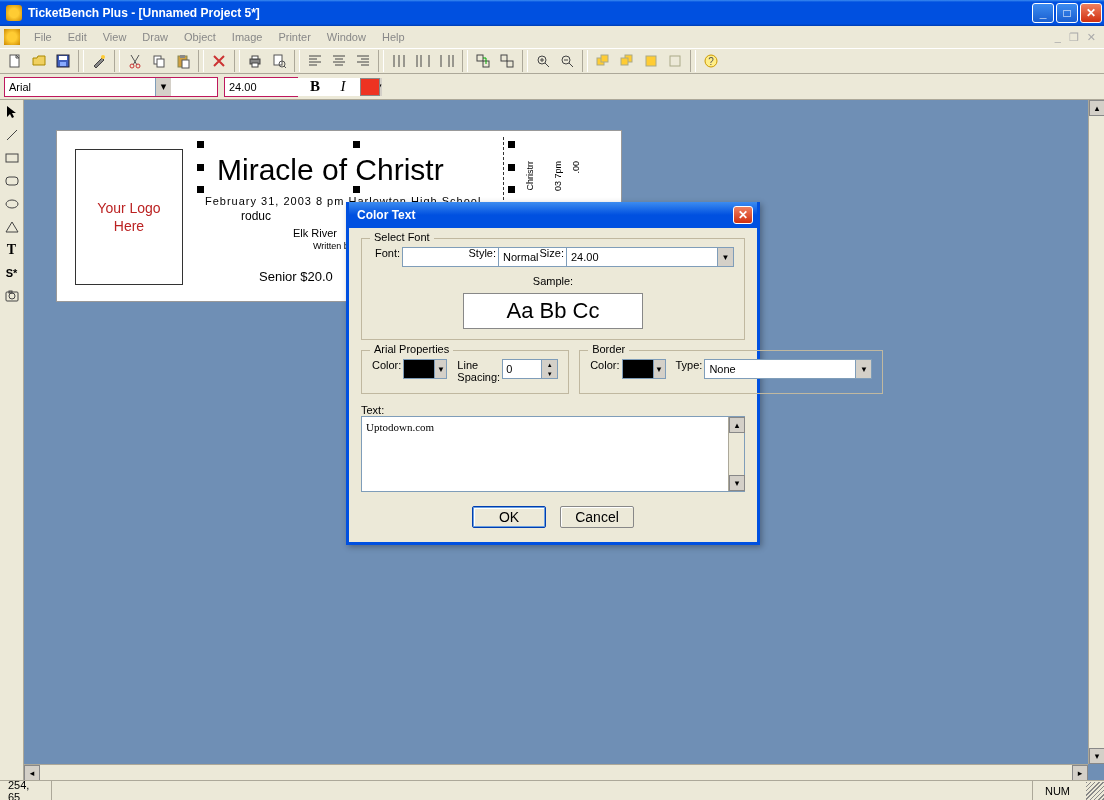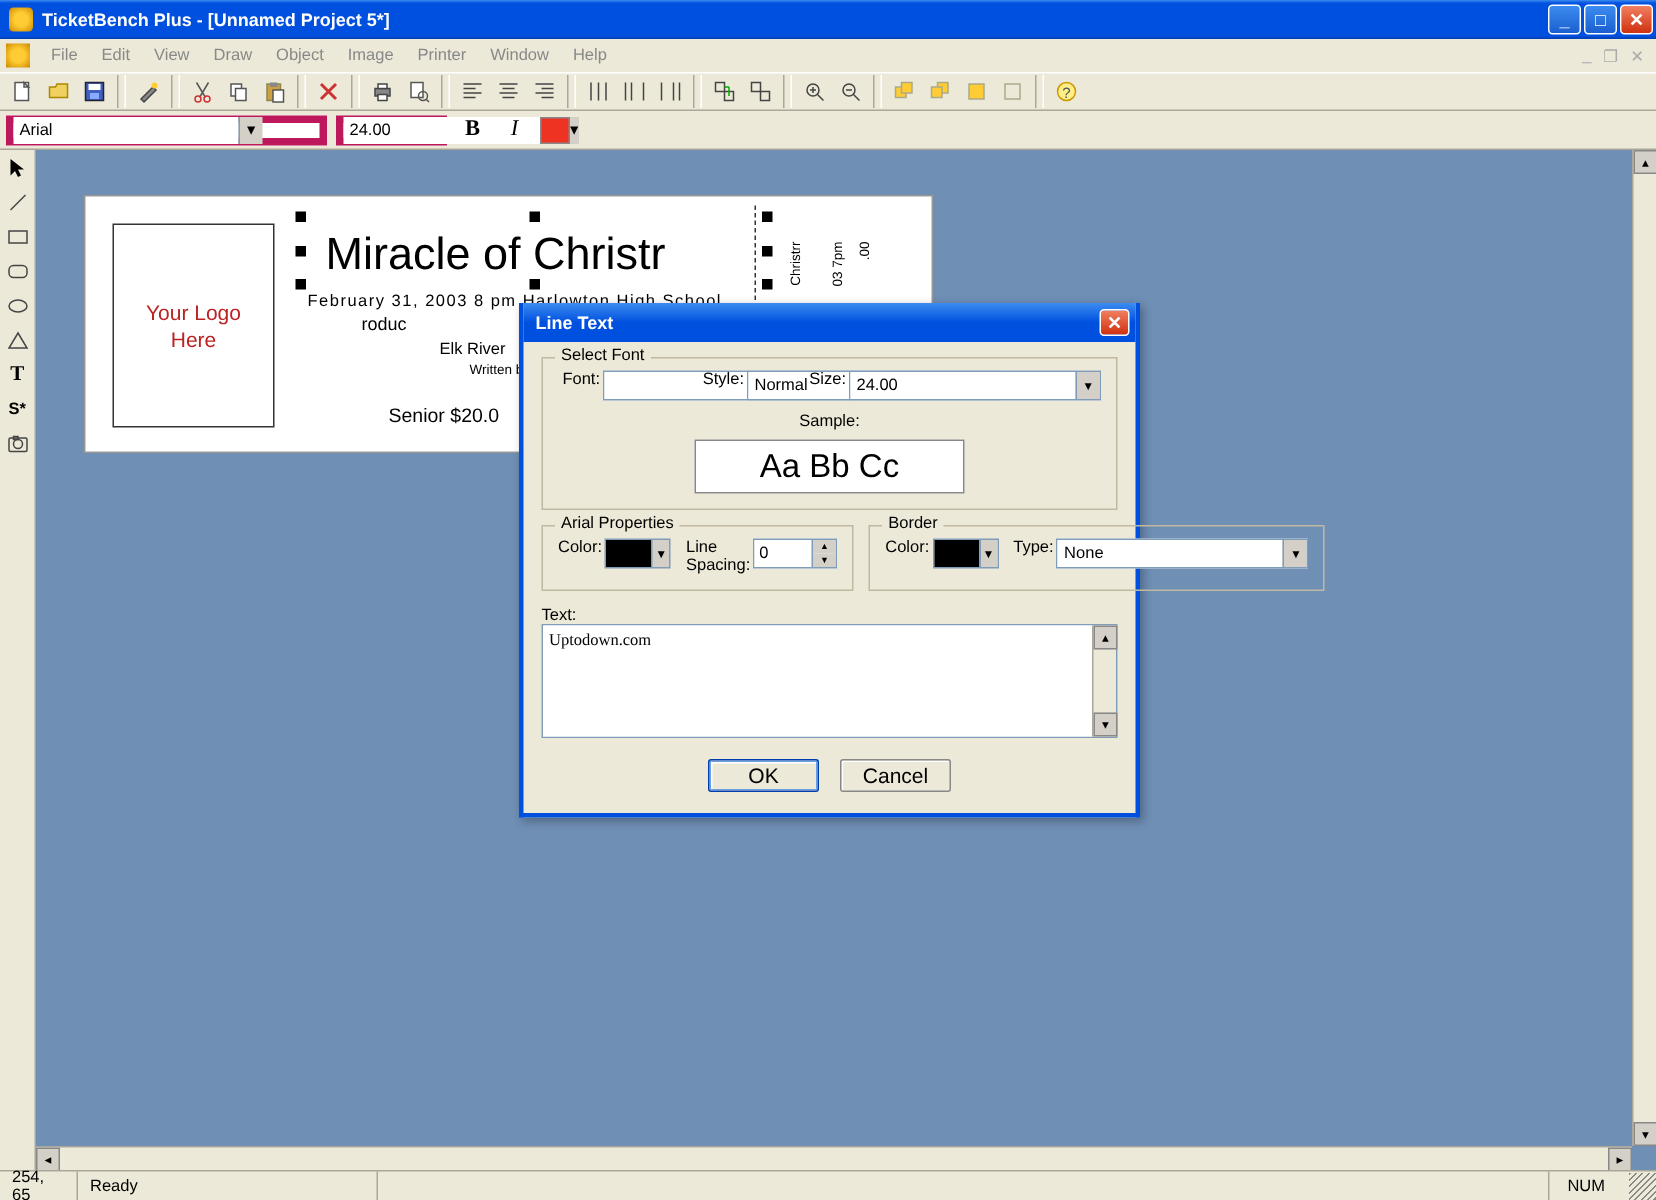--- a/index.html
+++ b/index.html
@@ -86,21 +86,21 @@
   background: #ece9d8;
   border-bottom: 1px solid #aca899;
   display: flex;
   align-items: center;
   padding: 0 4px;
   gap: 6px;
 }
 .combo {
   height: 20px;
   background: white;
-  border: 5px solid #be185d;
+  border: 1px solid #be185d;
   display:flex;
   align-items:center;
 }
 .combo input { border:none; outline:none; padding:0 4px; font-size:11px; height:18px; }
 .combo .dd { width:16px; height:18px; background:#d4d0c8; border-left:1px solid #7f9db9; display:flex; align-items:center; justify-content:center; cursor:pointer; }
 .bold-btn,.ital-btn { width:22px; height:20px; font-family:'Times New Roman'; font-size:15px; display:flex; align-items:center; justify-content:center; cursor:pointer; }
 .bold-btn{font-weight:bold;}
 .ital-btn{font-style:italic;}
 .color-swatch { width:20px; height:18px; background:#ee3322; border:1px solid #888; cursor:pointer; }
 
@@ -500,21 +500,21 @@
     <div class="scroll-arrow" style="bottom:0">▾</div>
   </div>
   <div class="hscroll">
     <div class="scroll-arrow" style="left:0">◂</div>
     <div class="scroll-arrow" style="right:0">▸</div>
   </div>
 </div>
 
 <div class="dialog">
   <div class="dlg-title">
-    <span>Line Text</span>
+    <span>Color Text</span>
     <span class="spacer"></span>
     <div class="dlg-close">✕</div>
   </div>
   <div class="dlg-body">
     <div class="fieldset">
       <div class="legend">Select Font</div>
       <div class="fld-row">
         <div class="fld-col" style="flex:1">
           <span class="fld-label">Font:</span>
           <div class="dlg-combo">
@@ -600,17 +600,16 @@
 
     <div class="dlg-buttons">
       <button class="dlg-btn default">OK</button>
       <button class="dlg-btn">Cancel</button>
     </div>
   </div>
 </div>
 
 <div class="statusbar">
   <div class="status-cell coords">254, 65</div>
-  <div class="status-cell ready">Ready</div>
   <div class="status-spacer"></div>
   <div class="status-cell num">NUM</div>
   <div class="status-grip"></div>
 </div>
 
 </body></html>

